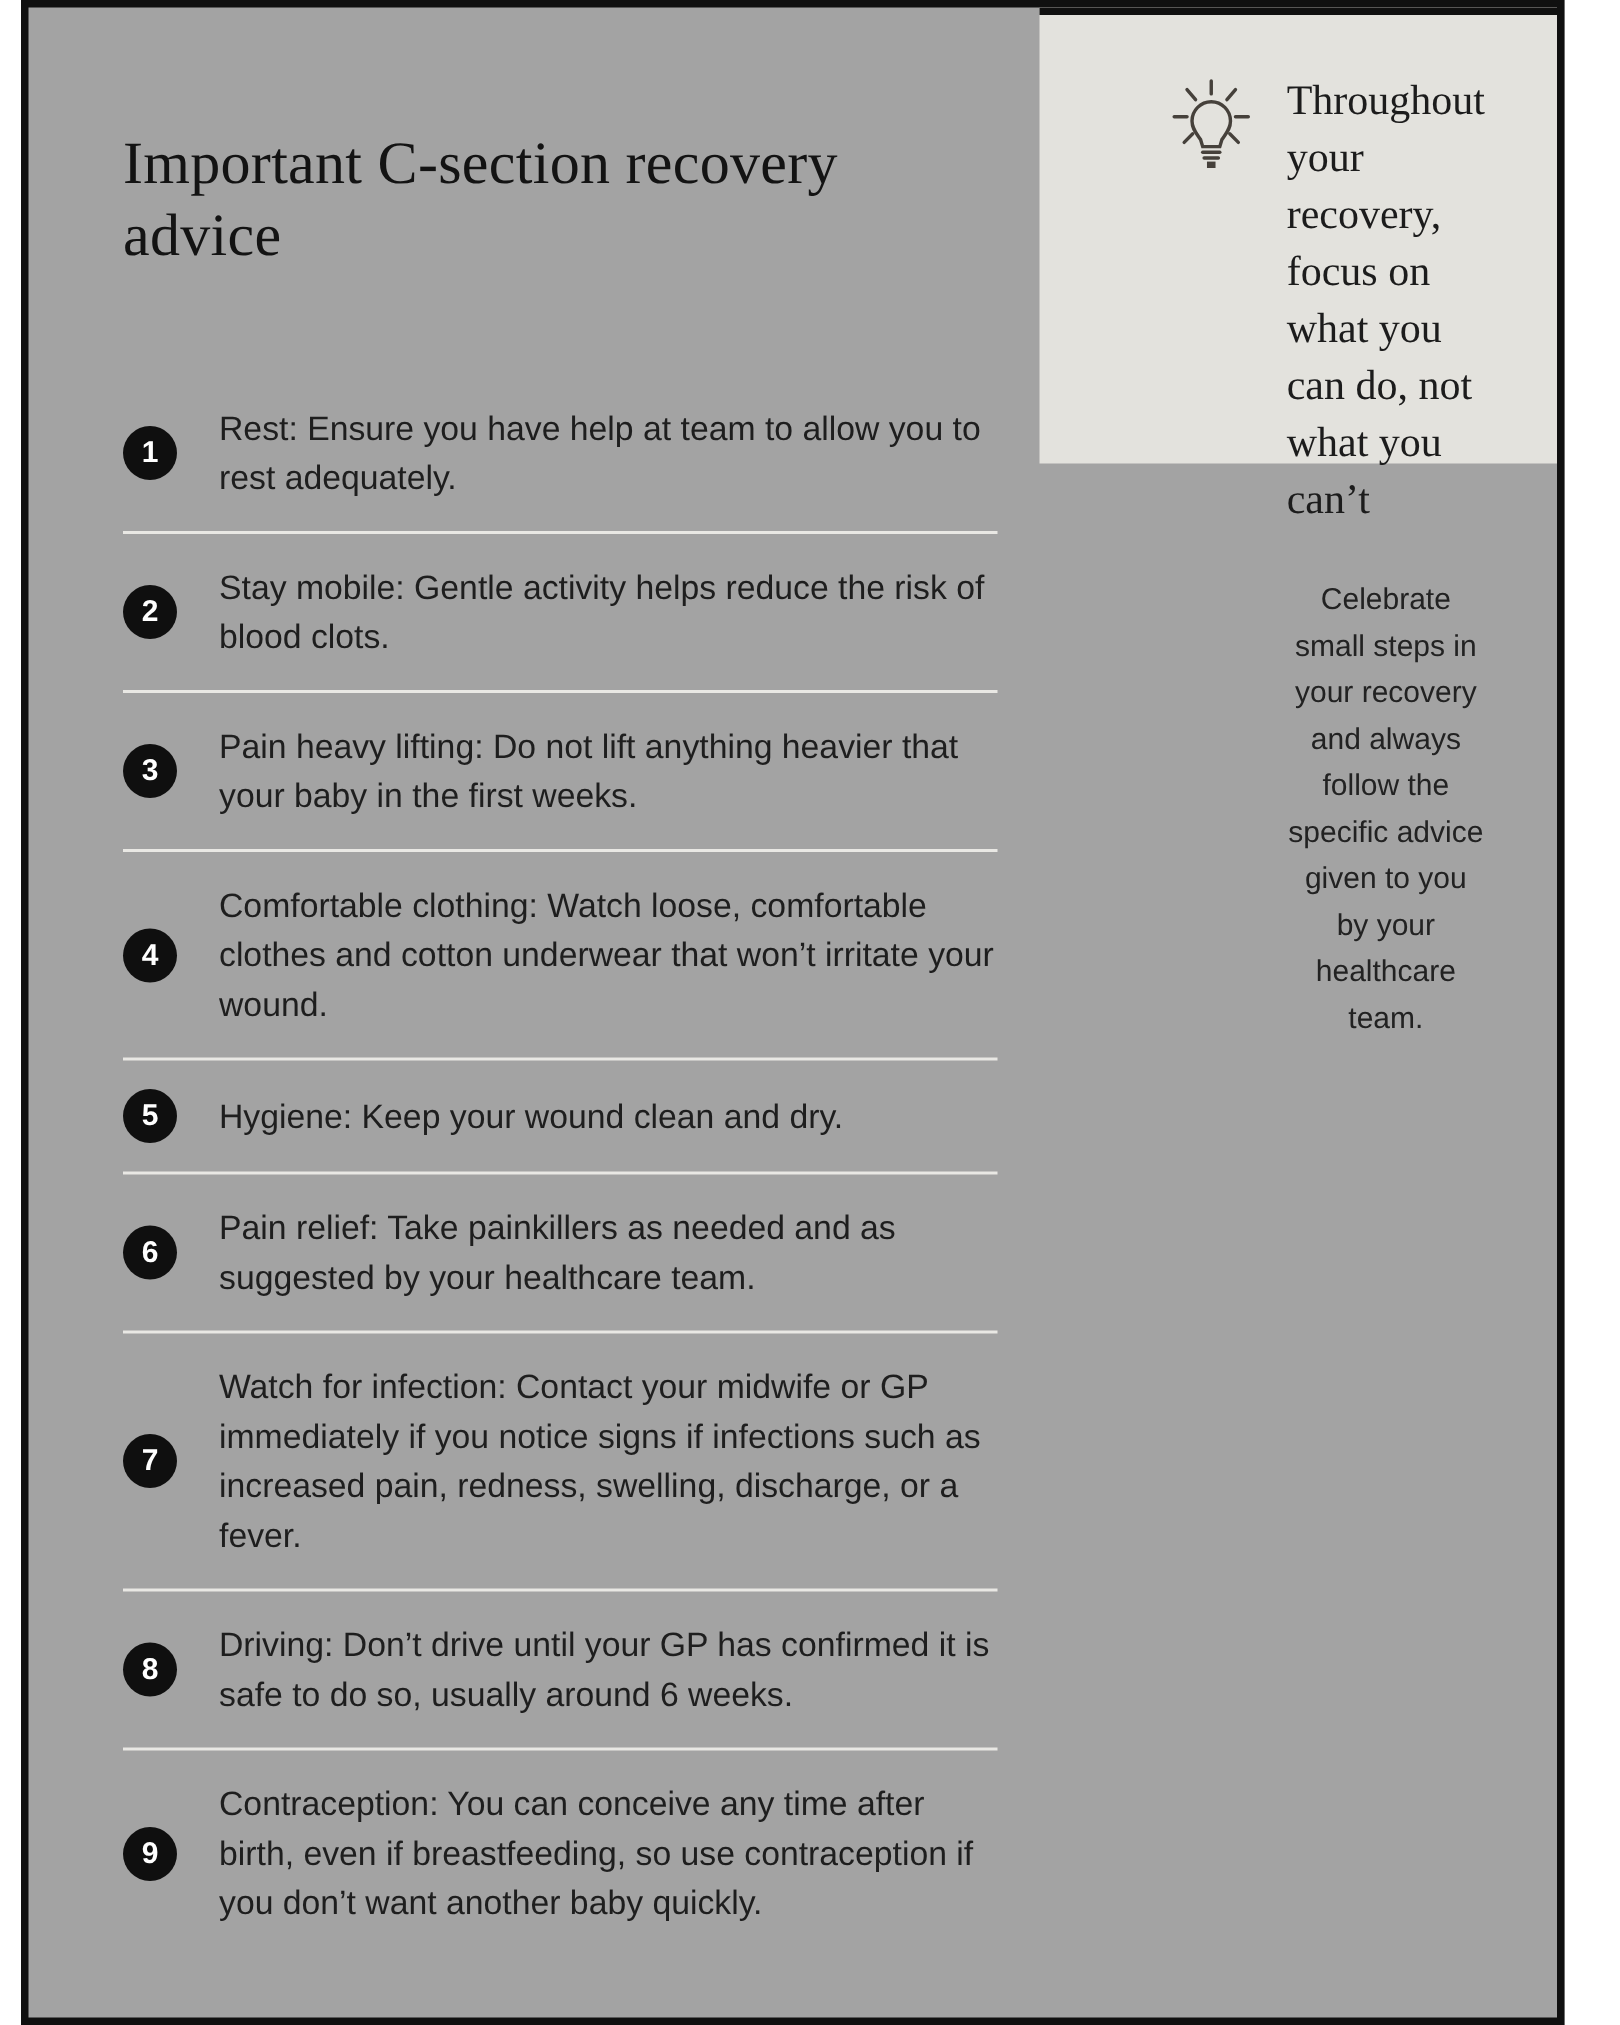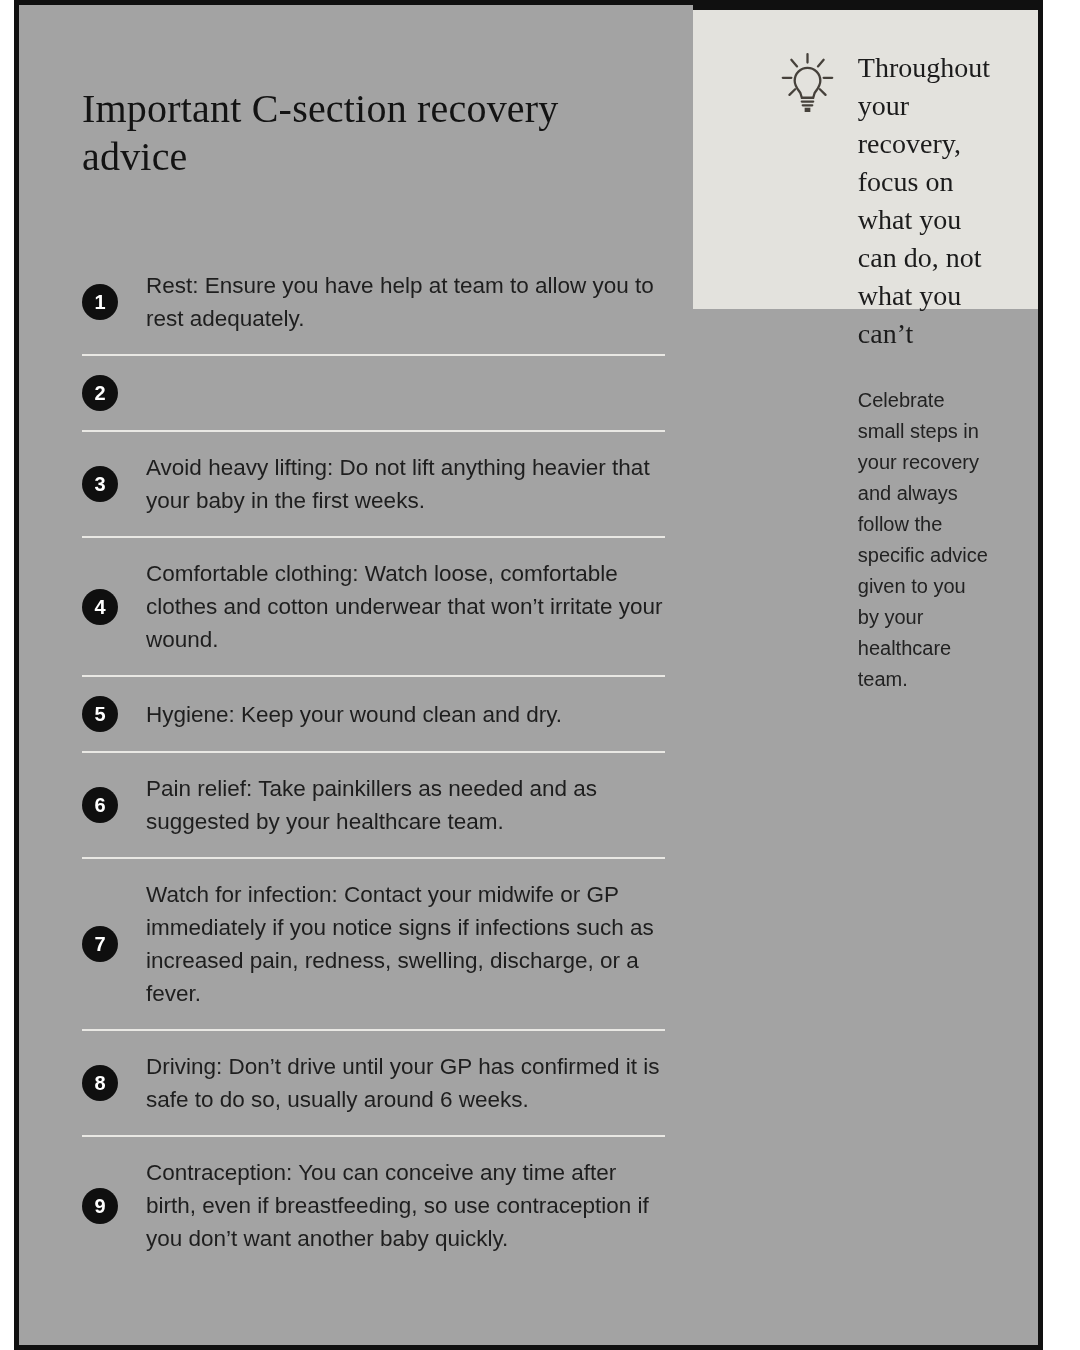--- a/index.html
+++ b/index.html
@@ -81,41 +81,43 @@
     line-height: 38px;
     color: #1c1c1c;
     max-width: 832px;
   }
   .tip-body {
     margin-top: 32px;
     font-size: 20px;
     line-height: 31px;
     color: #222222;
     max-width: 848px;
+    text-align: center;
   }
 </style>
 </head>
 <body>
 
 <div class="frame">
 
   <div class="main">
     <h1 class="page-title">Important C-section recovery advice</h1>
 
     <div class="advice-list">
       <div class="advice-item">
         <span class="badge">1</span>
         <p class="item-text">Rest: Ensure you have help at team to allow you to rest adequately.</p>
       </div>
       <div class="advice-item">
         <span class="badge">2</span>
+        <p class="item-text">Stay mobile: Gentle activity helps reduce the risk of blood clots.</p>
       </div>
       <div class="advice-item">
         <span class="badge">3</span>
-        <p class="item-text">Avoid heavy lifting: Do not lift anything heavier that your baby in the first weeks.</p>
+        <p class="item-text">Pain heavy lifting: Do not lift anything heavier that your baby in the first weeks.</p>
       </div>
       <div class="advice-item">
         <span class="badge">4</span>
         <p class="item-text">Comfortable clothing: Watch loose, comfortable clothes and cotton underwear that won’t irritate your wound.</p>
       </div>
       <div class="advice-item">
         <span class="badge">5</span>
         <p class="item-text">Hygiene: Keep your wound clean and dry.</p>
       </div>
       <div class="advice-item">

